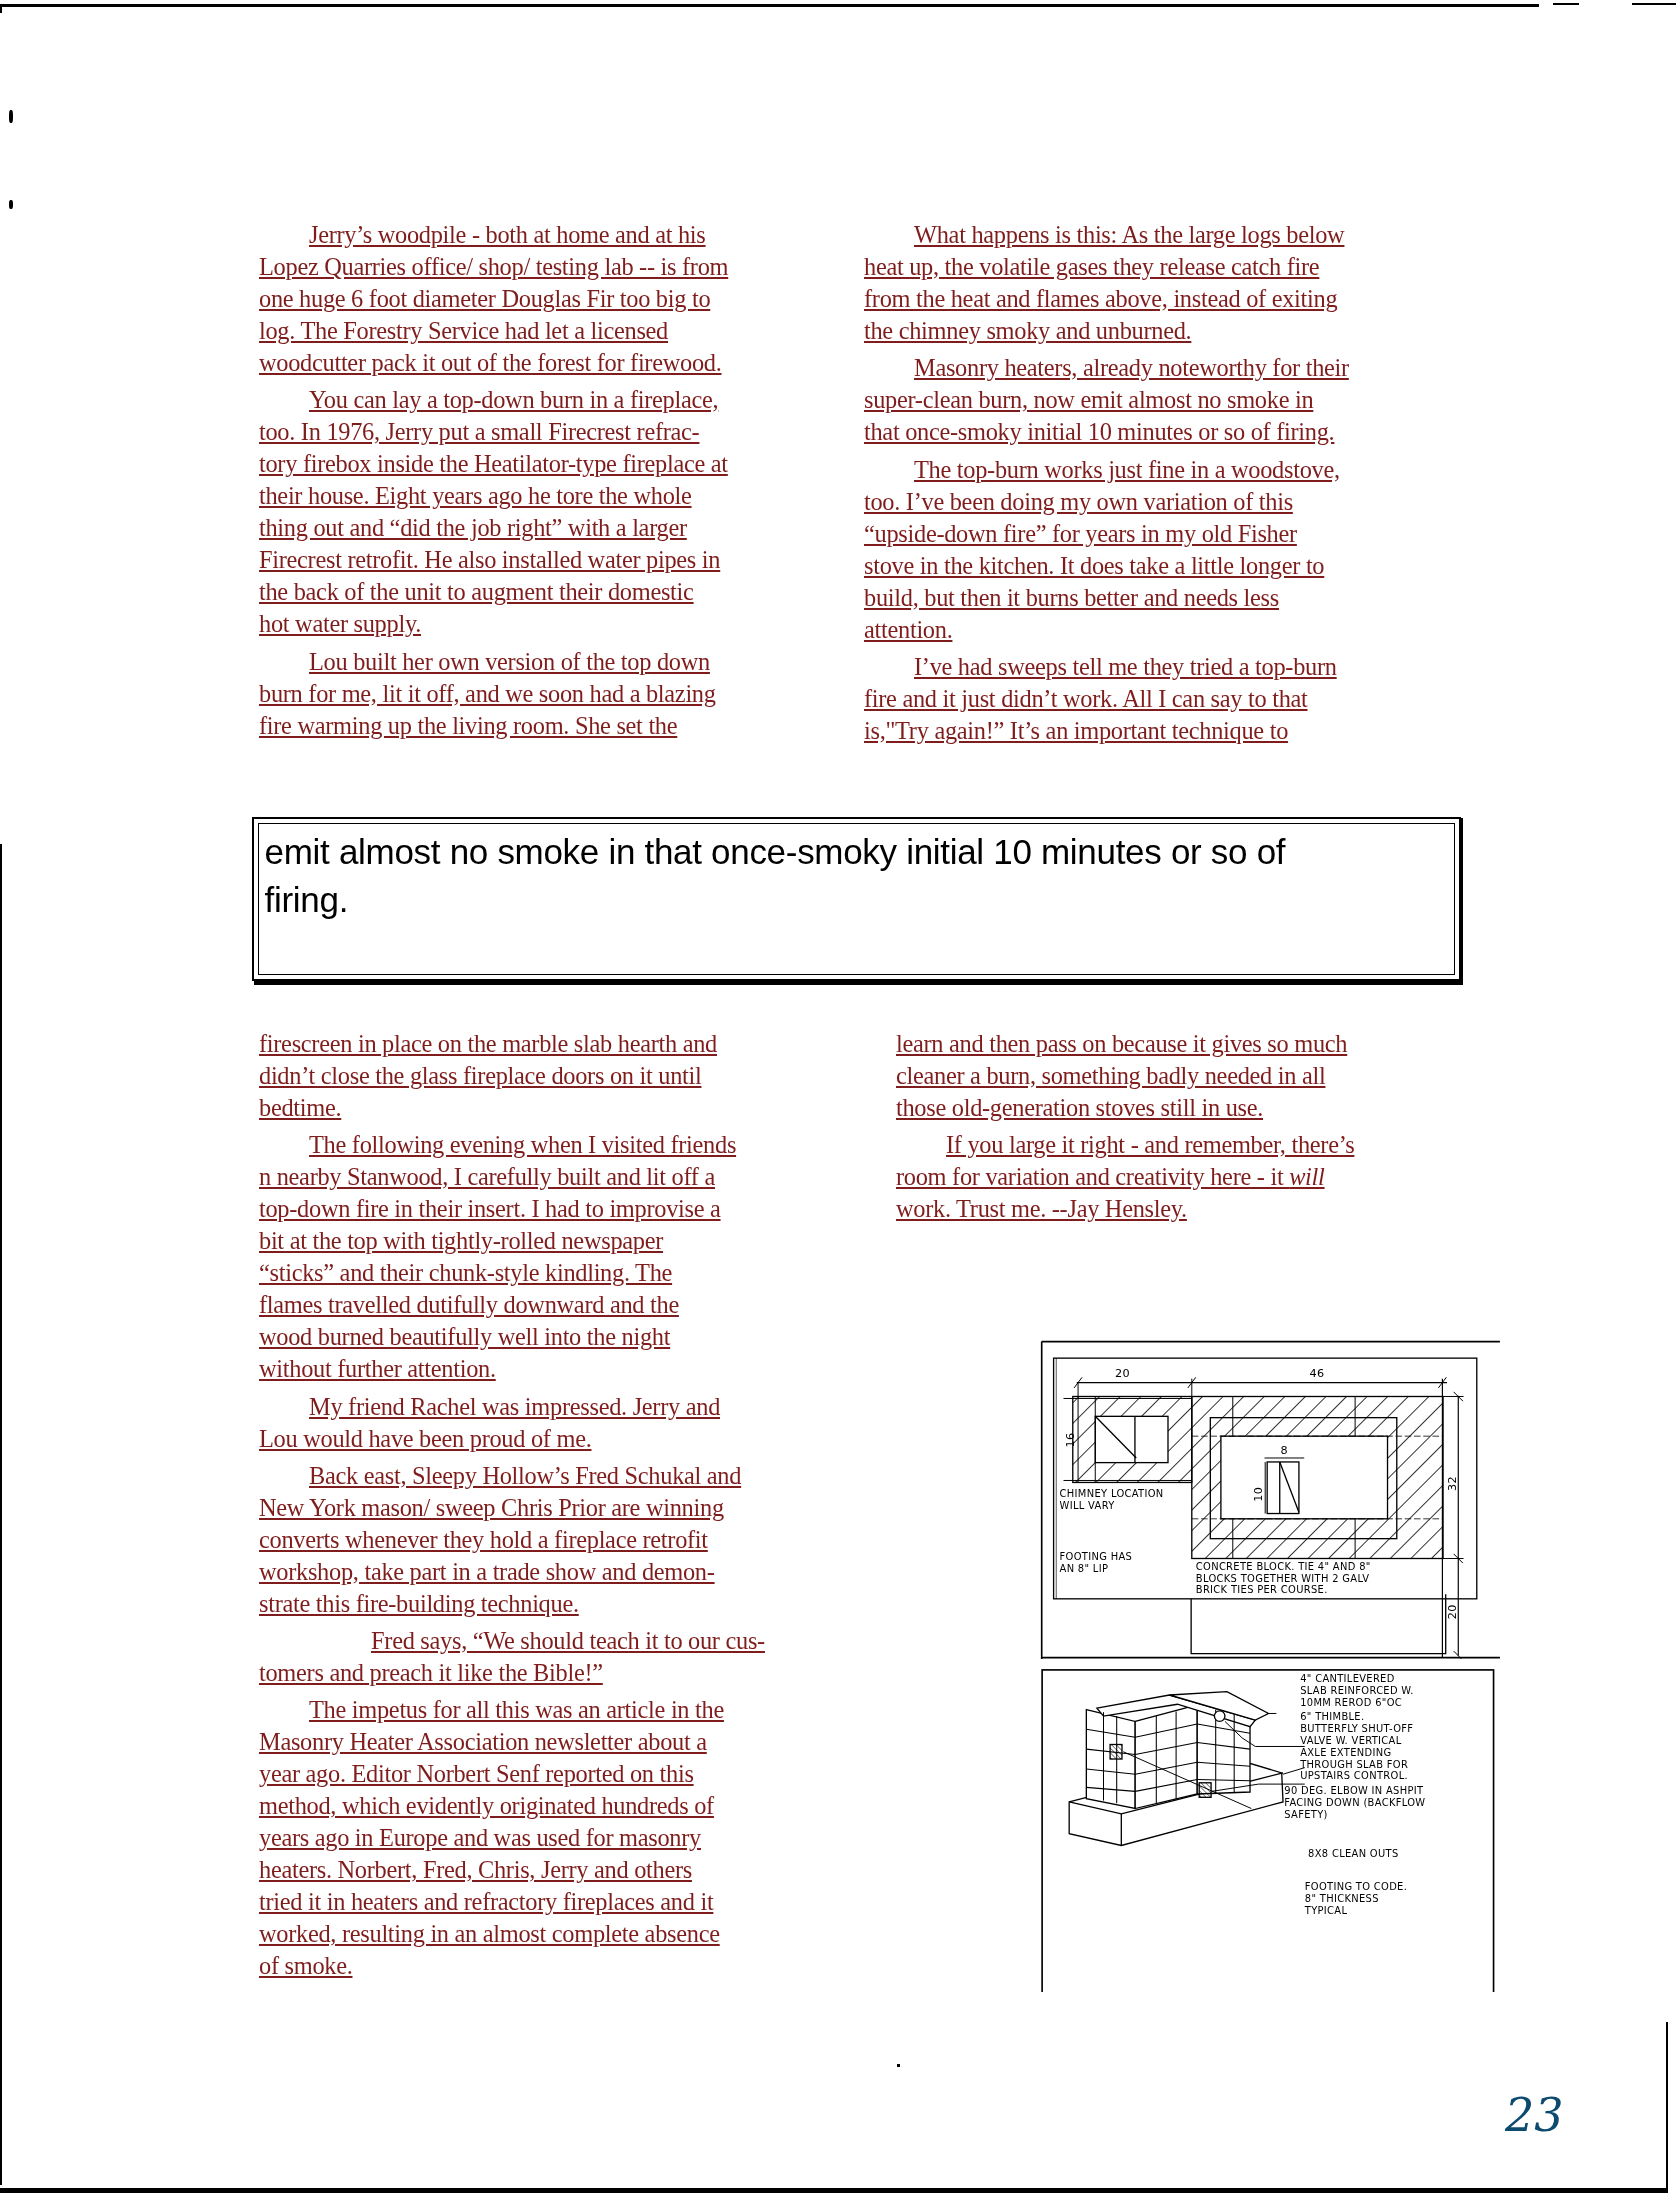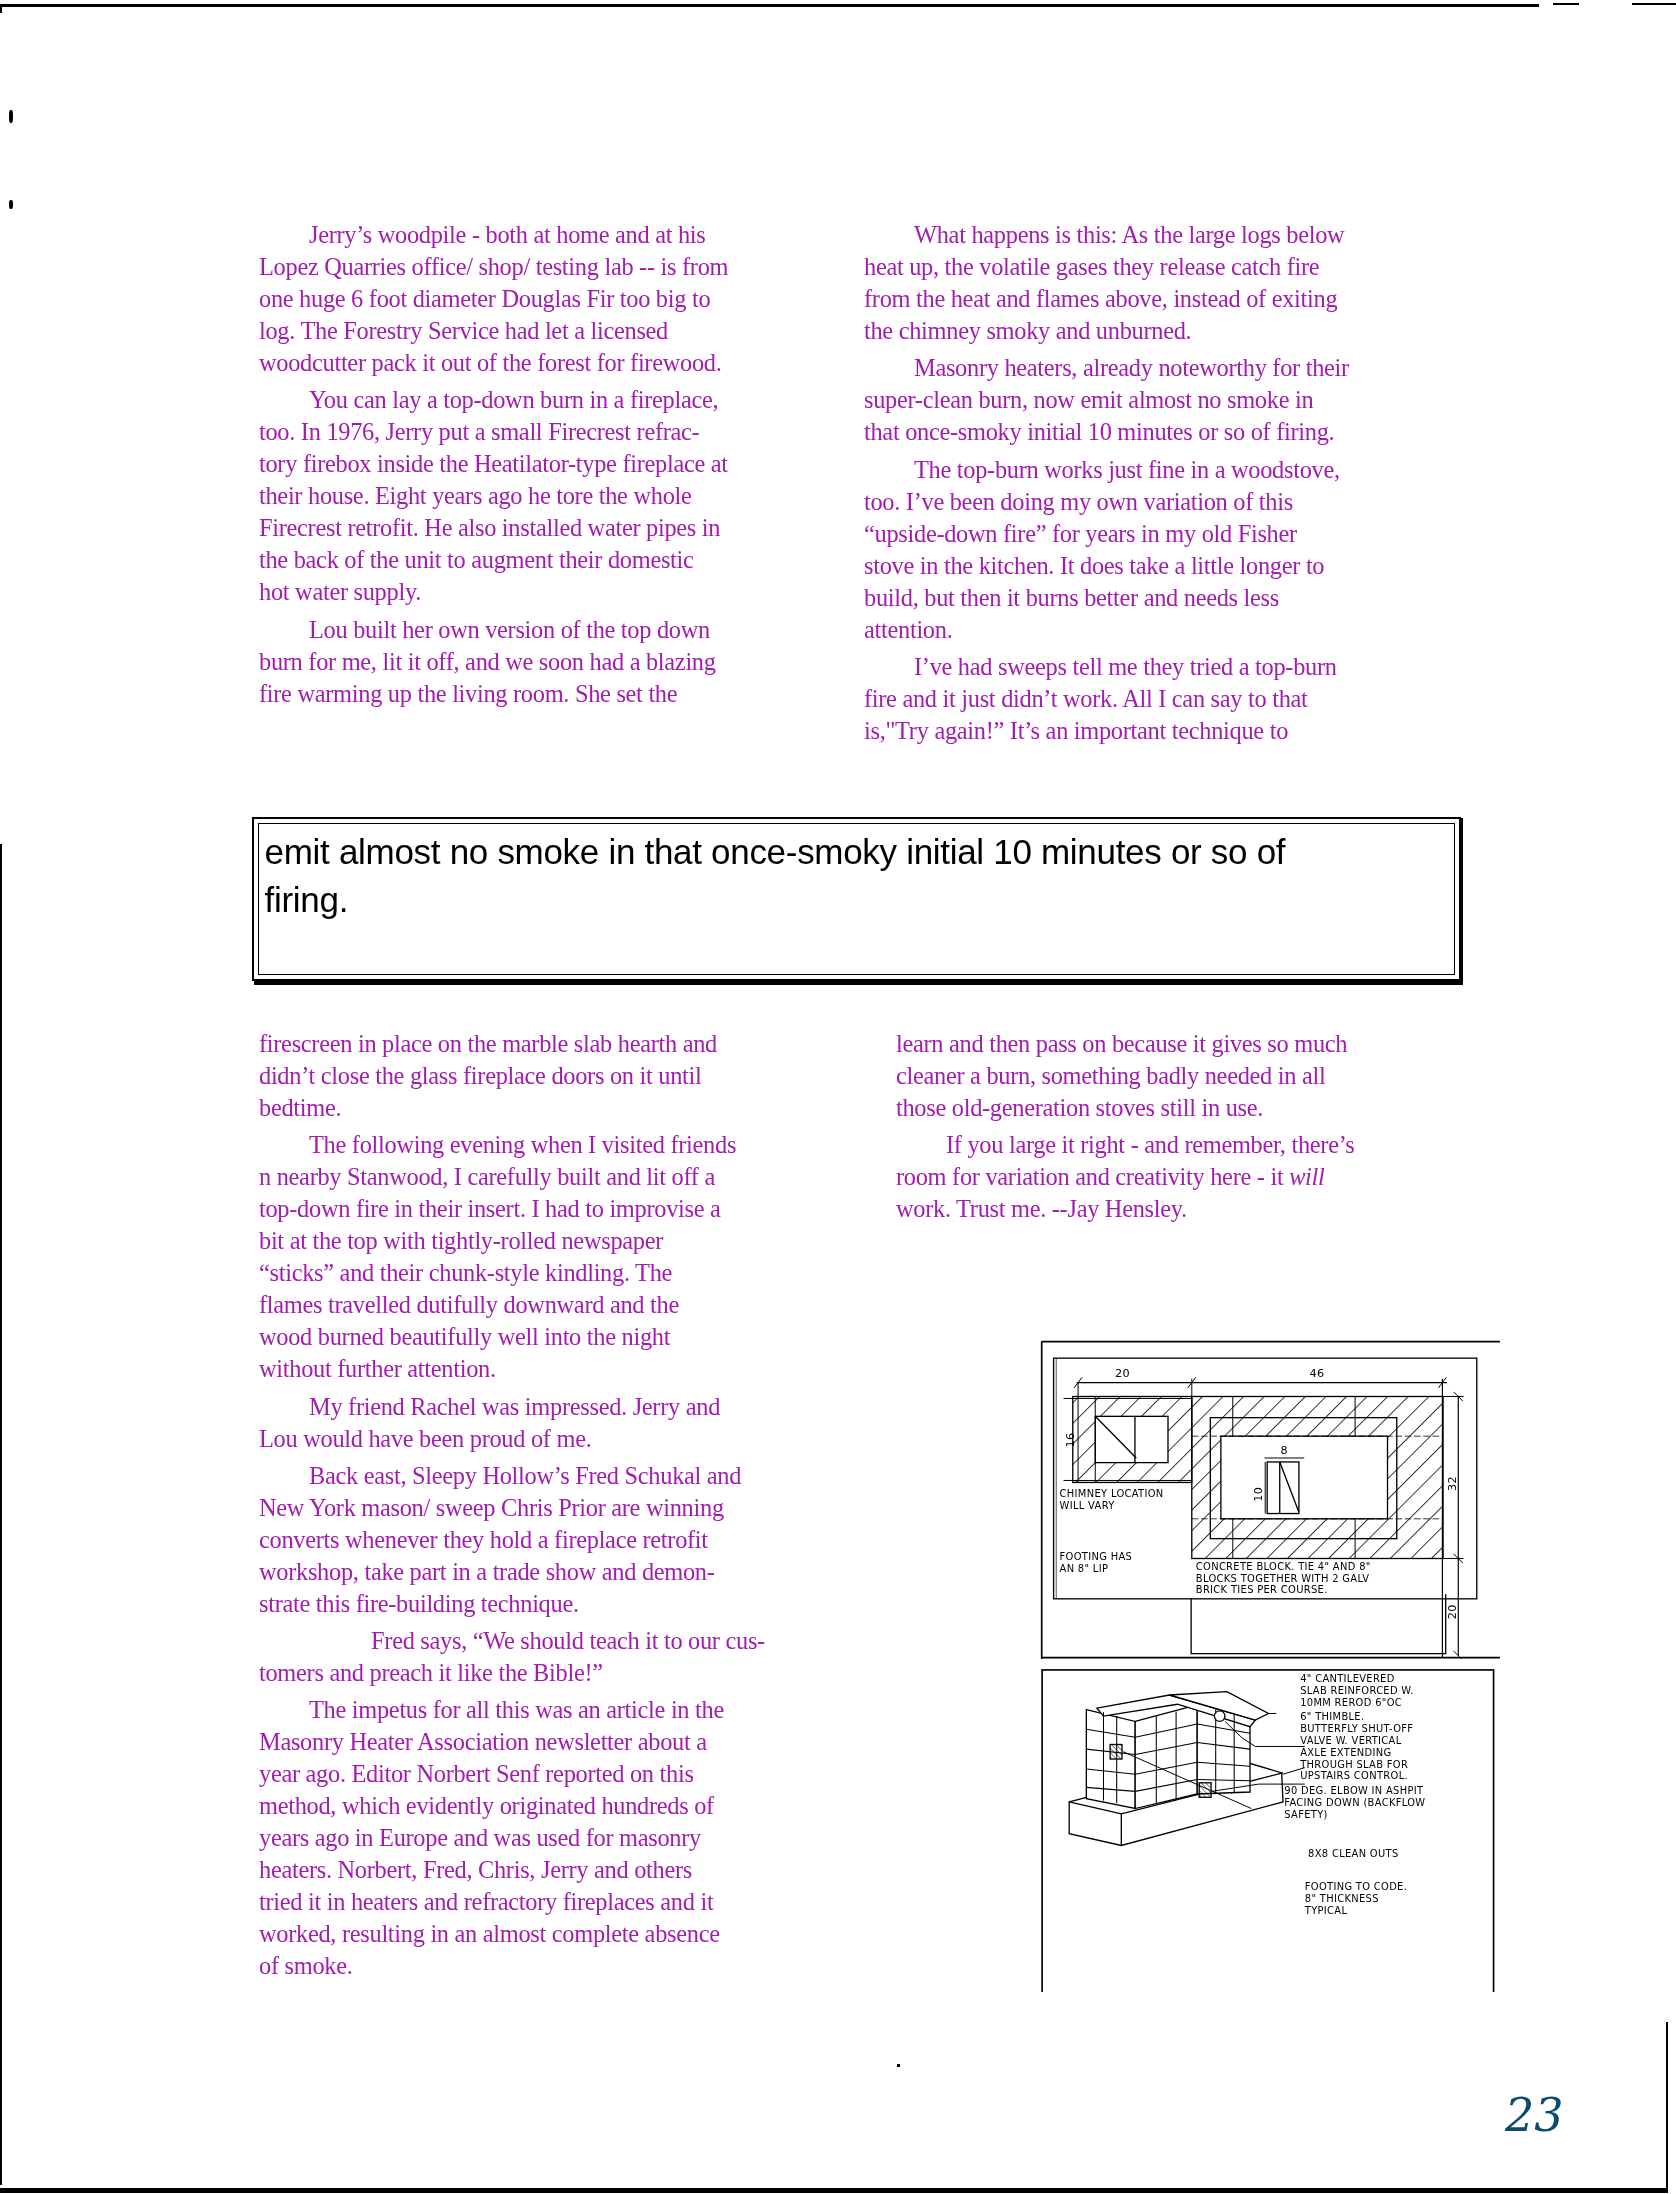--- a/index.html
+++ b/index.html
@@ -14,22 +14,23 @@
     .scan-left { position: absolute; left: 0; top: 844px; width: 2px; height: 1341px; background: #000; }
     .scan-bottom { position: absolute; left: 0; top: 2188px; width: 1668px; height: 4.6px; background: #000; }
     .scan-right { position: absolute; left: 1666px; top: 2022px; width: 2px; height: 170px; background: #000; }
     .speck { position: absolute; background: #000; border-radius: 40%; }
 
     .col {
       position: absolute;
       font-family: "Liberation Serif", "DejaVu Serif", serif;
       font-size: 24.4px;
       line-height: 32px;
-      color: #a21caf;
+      color: #7f1d1d;
       letter-spacing: -0.3px;
+      text-decoration: underline;
     }
     .col p { margin: 0 0 5.3px 0; text-indent: 0; }
     .col p.ind { text-indent: 50px; }
     .col .line { display: block; white-space: nowrap; }
     .col i { font-style: italic; }
 
     
     .pullquote {
       position: absolute;
       left: 252px; top: 817px;
@@ -93,20 +94,21 @@
         <span class="line">Lopez Quarries office/ shop/ testing lab -- is from</span>
         <span class="line">one huge 6 foot diameter Douglas Fir too big to</span>
         <span class="line">log. The Forestry Service had let a licensed</span>
         <span class="line">woodcutter pack it out of the forest for firewood.</span>
       </p>
       <p class="ind" style="text-indent: 0px;">
         <span class="line" style="text-indent: 50px;">You can lay a top-down burn in a fireplace,</span>
         <span class="line">too. In 1976, Jerry put a small Firecrest refrac-</span>
         <span class="line">tory firebox inside the Heatilator-type fireplace at</span>
         <span class="line">their house. Eight years ago he tore the whole</span>
+        <span class="line">thing out and “did the job right” with a larger</span>
         <span class="line">Firecrest retrofit. He also installed water pipes in</span>
         <span class="line">the back of the unit to augment their domestic</span>
         <span class="line">hot water supply.</span>
       </p>
       <p class="ind" style="text-indent: 0px;">
         <span class="line" style="text-indent: 50px;">Lou built her own version of the top down</span>
         <span class="line">burn for me, lit it off, and we soon had a blazing</span>
         <span class="line">fire warming up the living room. She set the</span>
       </p>
     </div>

